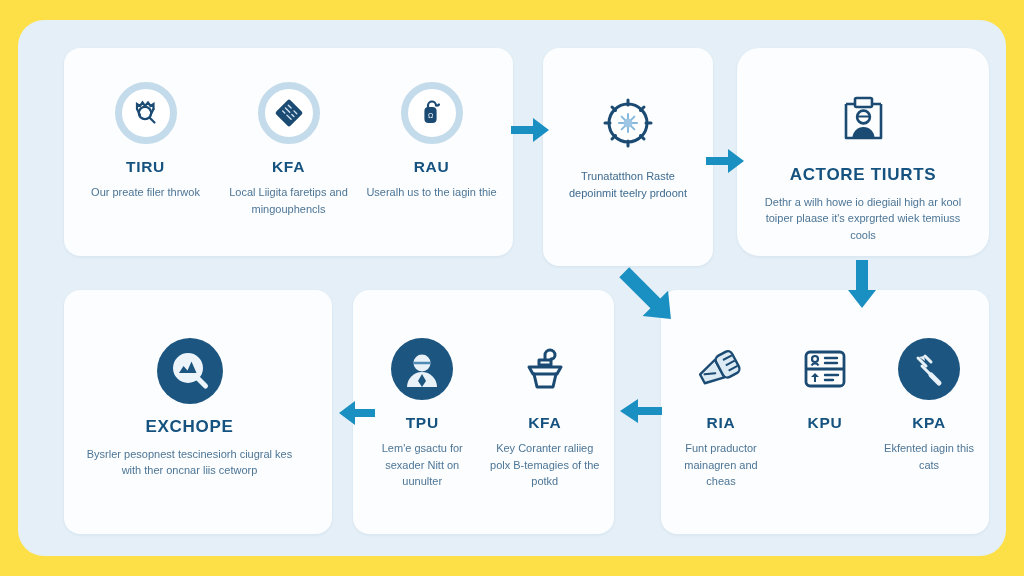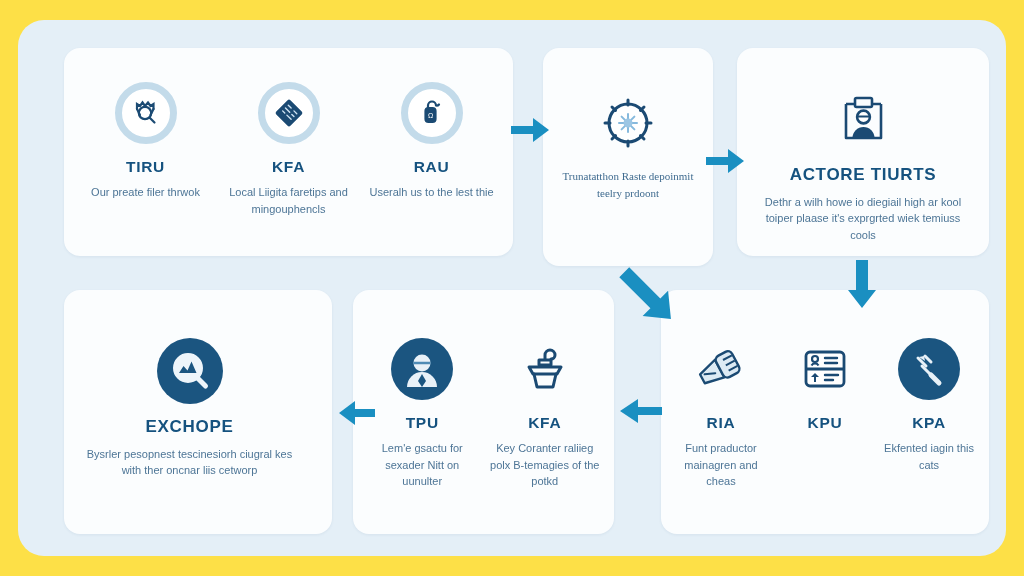--- a/index.html
+++ b/index.html
@@ -39,21 +39,21 @@
     background: #fbfdfe;
     border-radius: 16px;
     box-sizing: border-box;
     box-shadow: 0 1px 3px rgba(30,70,110,0.07);
     overflow: hidden;
   }
 
   
   .card-group-a  { left: 64px;  top: 48px;  width: 449px; height: 208px; }
   .card-mid-top  { left: 543px; top: 48px;  width: 170px; height: 218px; }
-  .card-actors   { left: 737px; top: 48px;  width: 252px; height: 208px; }
+  .card-actors   { left: 737px; top: 48px;  width: 252px; height: 208px; border-radius: 22px; }
 
   
   .card-exchope  { left: 64px;  top: 290px; width: 268px; height: 244px; }
   .card-group-b  { left: 353px; top: 290px; width: 261px; height: 244px; }
   .card-group-c  { left: 661px; top: 290px; width: 328px; height: 244px; border-radius: 16px; }
 
   
   .cols {
     display: flex;
     width: 100%;
@@ -79,21 +79,21 @@
   
   .single {
     display: flex;
     flex-direction: column;
     align-items: center;
     text-align: center;
     width: 100%;
     height: 100%;
     box-sizing: border-box;
   }
-  .card-mid-top  .single { padding: 44px 16px 0 16px; font-family: Liberation Serif, serif; }
+  .card-mid-top  .single { padding: 44px 16px 0 16px; }
   .card-actors   .single { padding: 42px 22px 0 22px; }
   .card-exchope  .single { padding: 48px 35px 0 18px; }
 
   
   .icon-wrap {
     display: flex;
     align-items: center;
     justify-content: center;
     margin-bottom: 14px;
   }
@@ -197,21 +197,21 @@
             <svg width="34" height="34" viewBox="0 0 34 34">
               <g fill="none" stroke="#1b4a73" stroke-width="2.2" stroke-linecap="round" stroke-linejoin="round">
                 <path d="M13 12 v-2.5 a4 4 0 0 1 8 0 a3 3 0 0 0 3 -1"></path>
                 <rect x="10.5" y="12" width="10" height="14" rx="3" fill="#1b4a73"></rect>
               </g>
               <text x="15.5" y="21.5" font-size="7" fill="#ffffff" text-anchor="middle" font-family="Liberation Sans, sans-serif">Ω</text>
             </svg>
           </div>
         </div>
         <div class="item-title">RAU</div>
-        <div class="item-desc">Useralh us to the lest thie</div>
+        <div class="item-desc">Useralh us to the iagin thie</div>
       </div>
 
     </div>
   </div>
 
   <div class="card card-mid-top">
     <div class="single">
       <div class="icon-wrap">
         <div class="icon-plain">
           <svg width="58" height="58" viewBox="0 0 58 58">

